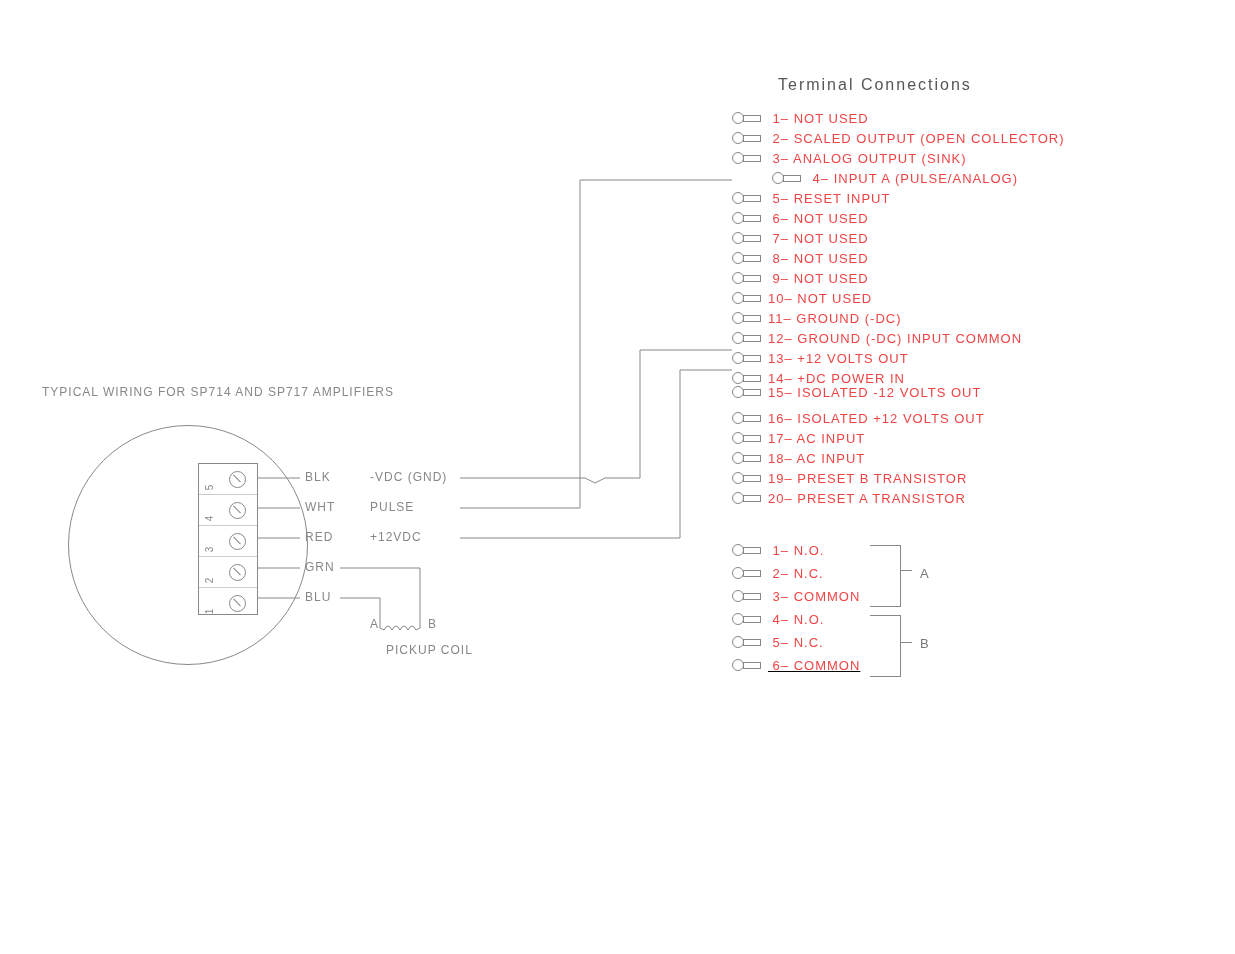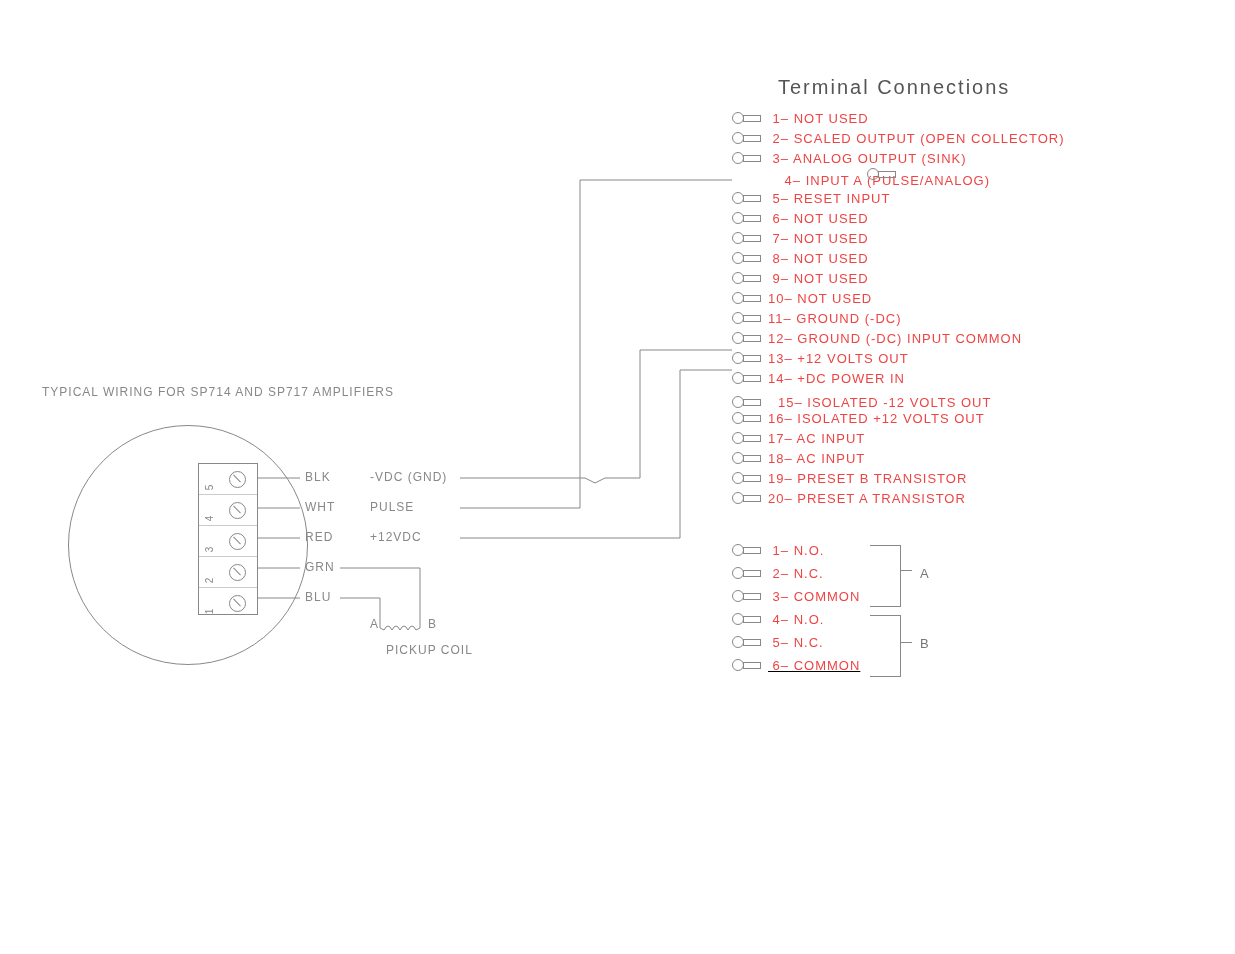--- a/index.html
+++ b/index.html
@@ -13,21 +13,21 @@
     }
     .canvas {
       position: relative;
       width: 1235px;
       height: 954px;
     }
     .title-main {
       position: absolute;
       left: 778px;
       top: 76px;
-      font-size: 20px;
+      font-size: 16px;
       letter-spacing: 2px;
       color: #555;
     }
     .title-left {
       position: absolute;
       left: 42px;
       top: 385px;
       font-size: 12px;
       letter-spacing: 1px;
       color: #888;
@@ -165,21 +165,21 @@
         <span class="term-label">&nbsp;1– NOT USED</span>
       </div>
       <div class="terminal-row" style="left: 732px; top: 128px;">
         <span class="term-symbol"></span>
         <span class="term-label">&nbsp;2– SCALED OUTPUT (OPEN COLLECTOR)</span>
       </div>
       <div class="terminal-row" style="left: 732px; top: 148px;">
         <span class="term-symbol"></span>
         <span class="term-label">&nbsp;3– ANALOG OUTPUT (SINK)</span>
       </div>
-      <div class="terminal-row" style="left: 772px; top: 168px; flex-direction: column;">
+      <div class="terminal-row" style="left: 772px; top: 168px;">
         <span class="term-symbol"></span>
         <span class="term-label">&nbsp;4– INPUT A (PULSE/ANALOG)</span>
       </div>
       <div class="terminal-row" style="left: 732px; top: 188px; justify-content: flex-end;">
         <span class="term-symbol"></span>
         <span class="term-label">&nbsp;5– RESET INPUT</span>
       </div>
       <div class="terminal-row" style="left: 732px; top: 208px;">
         <span class="term-symbol"></span>
         <span class="term-label">&nbsp;6– NOT USED</span>
@@ -209,21 +209,21 @@
         <span class="term-label">12– GROUND (-DC) INPUT COMMON</span>
       </div>
       <div class="terminal-row" style="left: 732px; top: 348px;">
         <span class="term-symbol"></span>
         <span class="term-label">13– +12 VOLTS OUT</span>
       </div>
       <div class="terminal-row" style="left: 732px; top: 368px; justify-content: center;">
         <span class="term-symbol"></span>
         <span class="term-label">14– +DC POWER IN</span>
       </div>
-      <div class="terminal-row" style="left: 732px; top: 392px; gap: 10px;">
+      <div class="terminal-row" style="left: 732px; top: 382px;">
         <span class="term-symbol"></span>
         <span class="term-label">15– ISOLATED -12 VOLTS OUT</span>
       </div>
       <div class="terminal-row" style="left: 732px; top: 408px;">
         <span class="term-symbol"></span>
         <span class="term-label">16– ISOLATED +12 VOLTS OUT</span>
       </div>
       <div class="terminal-row" style="left: 732px; top: 428px;">
         <span class="term-symbol"></span>
         <span class="term-label">17– AC INPUT</span>

